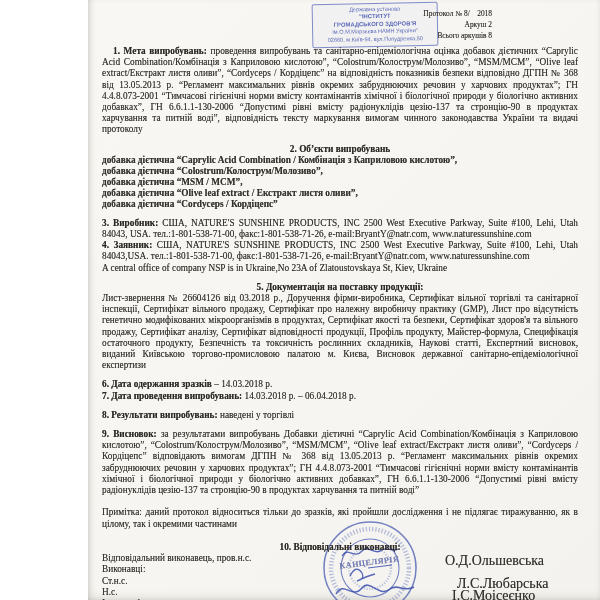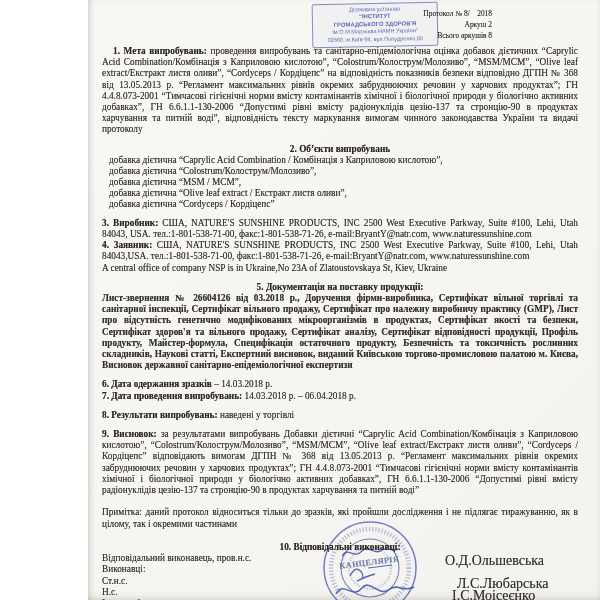--- a/index.html
+++ b/index.html
@@ -19,22 +19,22 @@
   .content{
     position:relative;
     padding:46px 22px 0 14px; 
     color:#35322d;
     font-size:9.3px;line-height:11.2px;
     text-shadow:0 0 .45px rgba(60,55,45,.6);
   }
   .para{ text-align:justify; margin:0 0 6px 0; }
   .indent{ text-indent:11px; }
   b,.b{ font-weight:bold;color:#2b2824;text-align:center; }
-  .bold-block{ font-weight:bold; }
-  .obj-line{ font-weight:normal; line-height:11px;margin-left:7px; }
+  .bold-block{ font-weight:normal; }
+  .obj-line{ font-weight:bold; line-height:11px; }
   .tight{ margin:0; }
   .sec-gap{ margin-top:8px; }
 
   
   .hdr-stamp{
     position:absolute;left:224px;top:3px;width:120px;
     border:1.5px solid rgba(67,84,177,.75);
     border-radius:2px;
     padding:2px 2px 3px 2px;
     text-align:center;color:#4355b0;

